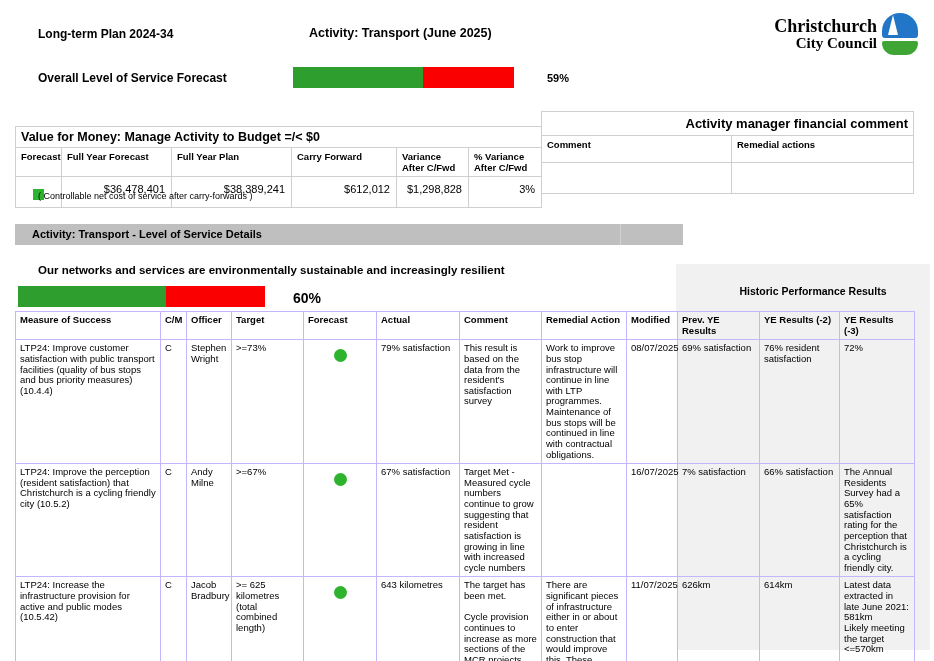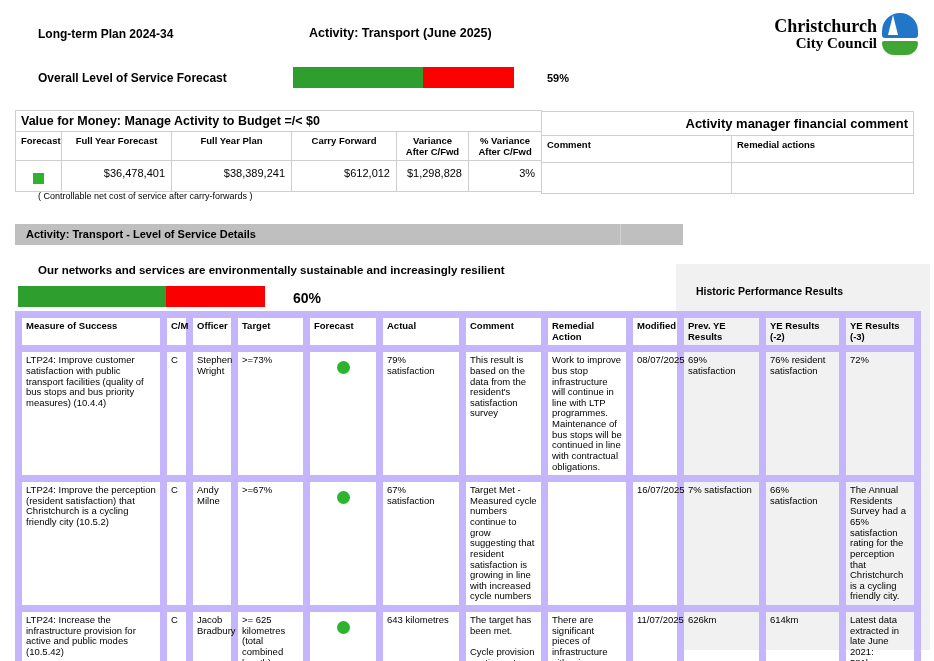--- a/index.html
+++ b/index.html
@@ -28,50 +28,50 @@
 
   
   .overall-label { left:18px; top:71px; font-size:12px; font-weight:bold; }
   .hbar { background:#fb0000; overflow:hidden; }
   .hbar .bar-green { position:absolute; left:0; top:0; bottom:0; background:#2e9e2e; }
   .overall-bar { left:293px; top:67px; width:221px; height:21px; }
   .overall-pct { left:527px; top:72px; font-size:11px; font-weight:bold; }
 
   
   table { border-collapse:collapse; table-layout:fixed; }
-  .vfm-table { left:15px; top:110px; width:526px; }
+  .vfm-table { left:15px; top:126px; width:526px; }
   .fin-table { left:541px; top:111px; width:372px; }
   .vfm-table td, .vfm-table th, .fin-table td, .fin-table th {
     border:1px solid #cfcfcf; vertical-align:top; }
   .tbl-title { font-size:12.5px; font-weight:bold; padding:3px 5px; height:21px; }
   .fin-title { font-size:13px; font-weight:bold; padding:4px 5px; height:21px;text-align:right; }
-  .vfm-th { font-size:9.5px; font-weight:bold; padding:3px 5px; text-align:center; height:27px; }
+  .vfm-th { font-size:9.5px; font-weight:bold; padding:3px 5px; text-align:left; height:27px; }
   .vfm-th.left { text-align:left; }
   .vfm-val { font-size:11px; text-align:right; padding:6px 6px; height:31px; }
   .vfm-sq-cell { text-align:center; padding-top:9px; }
   .green-square { display:inline-block; width:11px; height:11px; background:#2db32d; }
   .fin-th { font-size:9.5px; font-weight:bold; text-align:left; padding:3px 5px; height:27px; }
   .fin-empty { height:31px; }
   .footnote { left:18px; top:191px; font-size:9px; }
 
   
   .section-bar { left:15px; top:224px; width:668px; height:21px; background:#bfbfbf;
-    font-size:11px; font-weight:bold; line-height:21px; padding-left:11px; }
+    font-size:11px; font-weight:bold; line-height:21px; padding-left:17px; }
   .section-seam { position:absolute; right:62px; top:0; bottom:0; width:1px; background:#d2d2d2; }
 
   
   .statement { left:18px; top:264px; font-size:11.5px; font-weight:bold; }
   .los-bar { left:18px; top:286px; width:247px; height:21px; }
   .los-pct { left:273px; top:290px; font-size:14px; font-weight:bold; }
   .historic-panel { left:676px; top:264px; width:254px; height:386px; background:#f1f1f1; }
-  .historic-title { padding-top:21px; text-align:left; font-size:10.5px; font-weight:bold; }
+  .historic-title { padding-top:21px; text-align:center; font-size:10.5px; font-weight:bold; }
 
   
   .los-table { left:15px; top:311px; width:899px; background:transparent; }
-  .los-table th, .los-table td { border:7px solid #c4b5fd; vertical-align:top;
+  .los-table th, .los-table td { border:1px solid #c4b5fd; vertical-align:top;
     font-size:9.5px; line-height:1.12; padding:3px 4px; text-align:left; background:#fff; }
   .los-table th { font-weight:bold; height:21px; }
   .los-table .hist { background:transparent; }
   .los-table .pre { white-space:pre-line; }
   .cell-mod { font-size:9px; padding:3px 2px; }
   .dot { display:block; width:13px; height:13px; border-radius:50%;
     background:#2db32d; margin:6px auto 0; }
   .r1 td { height:105px; } .r2 td { height:95px; } .r3 td { height:112px; }
 </style>
 </head>

